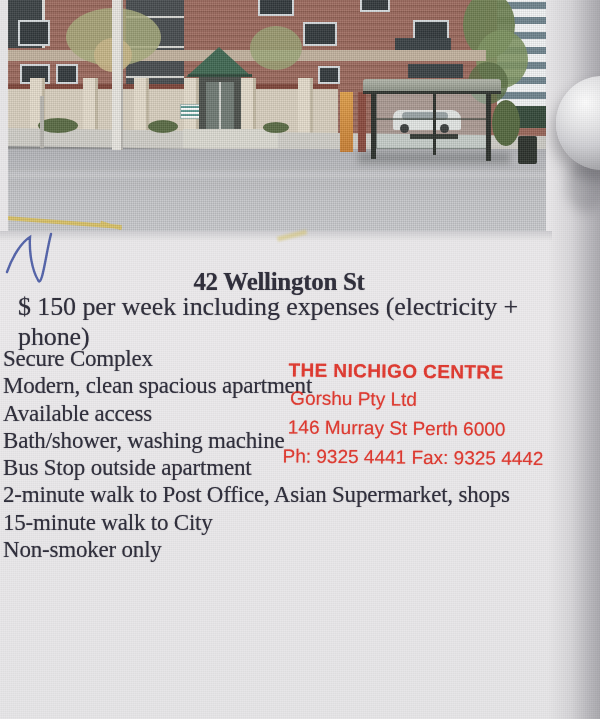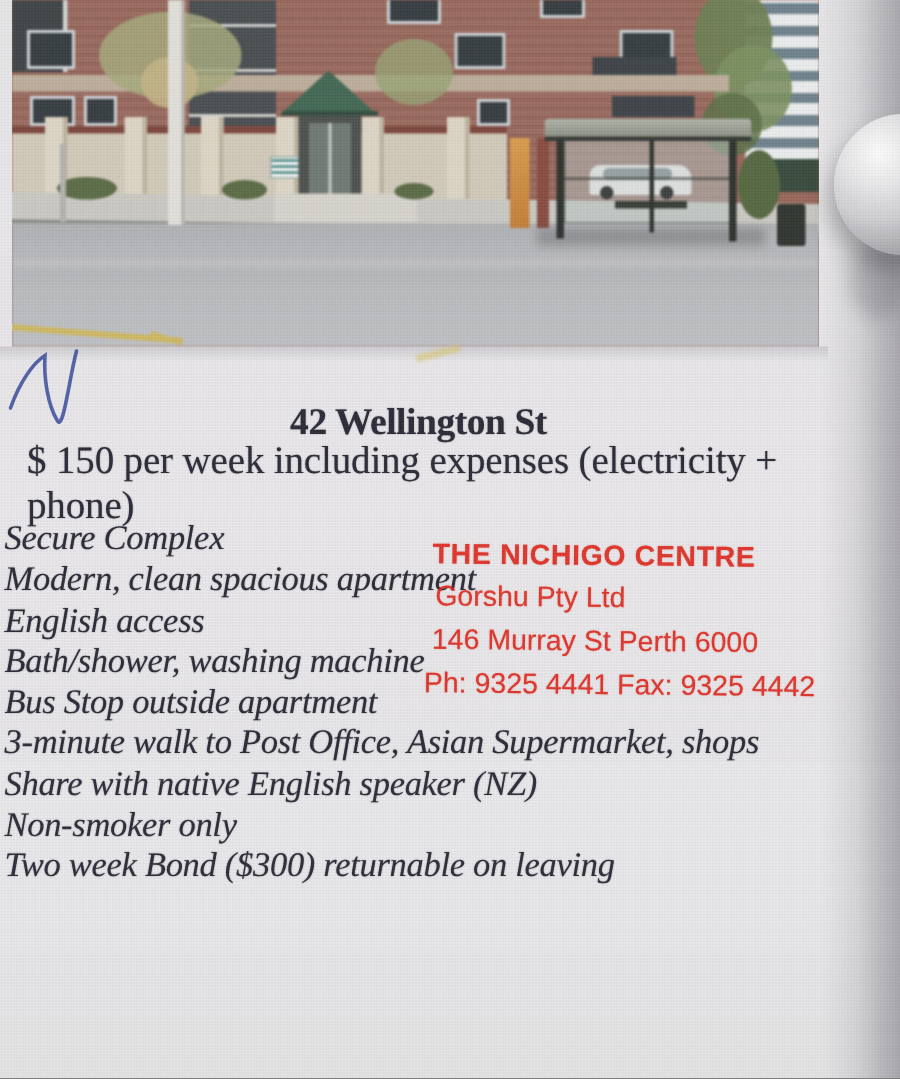--- a/index.html
+++ b/index.html
@@ -14,21 +14,21 @@
   .pillar{position:absolute;width:15px;height:64px;top:78px;background:#e4dccb;border-right:3px solid #c3b9a4;box-sizing:border-box;}
   .blob{position:absolute;border-radius:50%;}
   .grain{position:absolute;inset:0;pointer-events:none;
      background-image:repeating-linear-gradient(0deg,rgba(255,255,255,.035) 0 1px,rgba(0,0,0,.035) 1px 2px),
                       repeating-linear-gradient(90deg,rgba(255,255,255,.03) 0 1px,rgba(0,0,0,.03) 1px 2px);}
   
   .flyer-text{color:#2e2d3a;text-shadow:0 0 1px rgba(46,45,58,.55);}
   #title1{left:0;top:242px;width:558px;text-align:center;font-size:25px;font-weight:bold;letter-spacing:-0.3px;}
   #title2{left:0;top:268px;width:558px;text-align:center;font-size:25px;font-weight:bold;letter-spacing:-0.3px;}
   #price{left:18px;top:292px;width:560px;font-size:26px;letter-spacing:-0.1px;}
-  #features{left:3px;top:345px;width:595px;font-size:23px;line-height:27.3px;letter-spacing:-0.2px;font-style:italic;}
+  #features{left:3px;top:345px;width:595px;font-size:23px;line-height:27.3px;letter-spacing:-0.2px;}
   
   #stamp{left:283px;top:361px;width:300px;color:#e0271c;opacity:.9;
          font-family:"Liberation Sans",sans-serif;transform:rotate(0.6deg);
          text-shadow:0 0 1px rgba(224,39,28,.6);}
   #stamp .s1{font-size:19px;font-weight:bold;letter-spacing:.4px;margin-left:5px;white-space:nowrap;}
   #stamp .s2{font-size:19px;margin-left:7px;margin-top:6px;white-space:nowrap;}
   #stamp .s3{font-size:19px;margin-left:5px;margin-top:7px;white-space:nowrap;}
   #stamp .s4{font-size:19px;margin-left:0;margin-top:7px;white-space:nowrap;}
   
   #photo-shadow{left:0;top:231px;width:552px;height:10px;
@@ -147,27 +147,26 @@
   <svg class="abs" style="left:0;top:228px;" width="60" height="70" viewBox="0 0 60 70">
     <path d="M7,44 C13,27 22,14 30,9 C29,24 32,42 38,52 C42,61 46,25 51,6" fill="none" stroke="#3f51a0" stroke-width="2.4" stroke-linecap="round" opacity="0.88"></path>
   </svg>
 
   <div class="abs flyer-text" id="title2">42 Wellington St</div>
   <div class="abs flyer-text" id="price">$ 150 per week including expenses (electricity + phone)</div>
 
   <div class="abs flyer-text" id="features">
     <div>Secure Complex</div>
     <div>Modern, clean spacious apartment</div>
-    <div>English access</div>
+    <div>Available access</div>
     <div>Bath/shower, washing machine</div>
     <div>Bus Stop outside apartment</div>
-    <div>3-minute walk to Post Office, Asian Supermarket, shops</div>
-    <div>Share with native English speaker (NZ)</div>
+    <div>2-minute walk to Post Office, Asian Supermarket, shops</div>
+    <div>15-minute walk to City</div>
     <div>Non-smoker only</div>
-    <div>Two week Bond ($300) returnable on leaving</div>
   </div>
 
   <div class="abs" id="stamp">
     <div class="s1">THE NICHIGO CENTRE</div>
     <div class="s2">Gorshu Pty Ltd</div>
     <div class="s3">146 Murray St Perth 6000</div>
     <div class="s4">Ph: 9325 4441  Fax: 9325 4442</div>
   </div>
 
   <div class="abs" id="edge-shade"></div>

